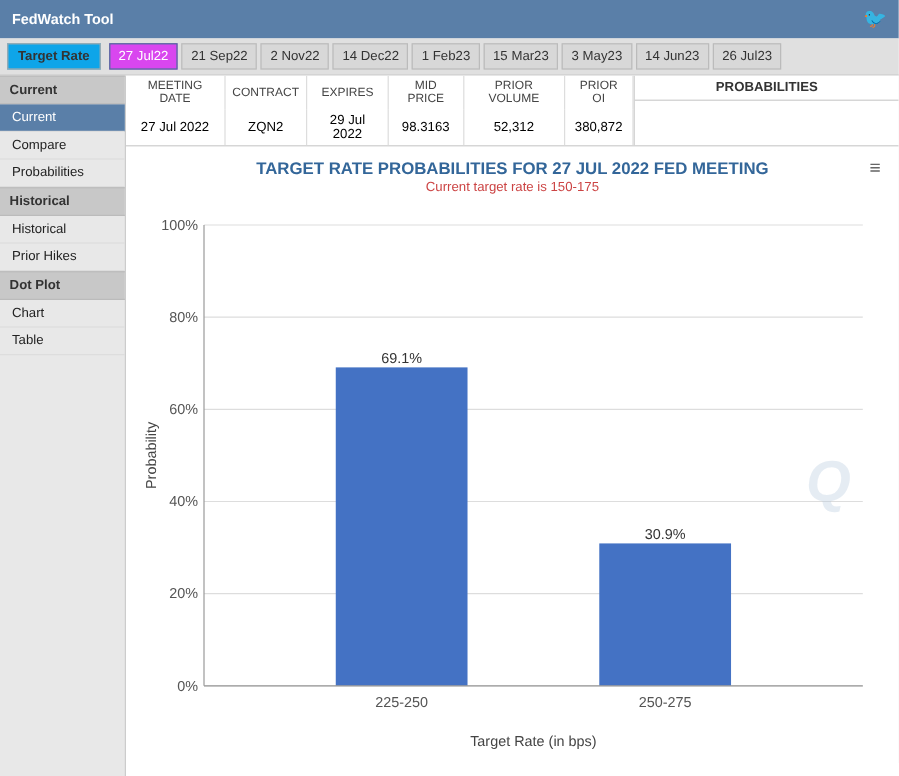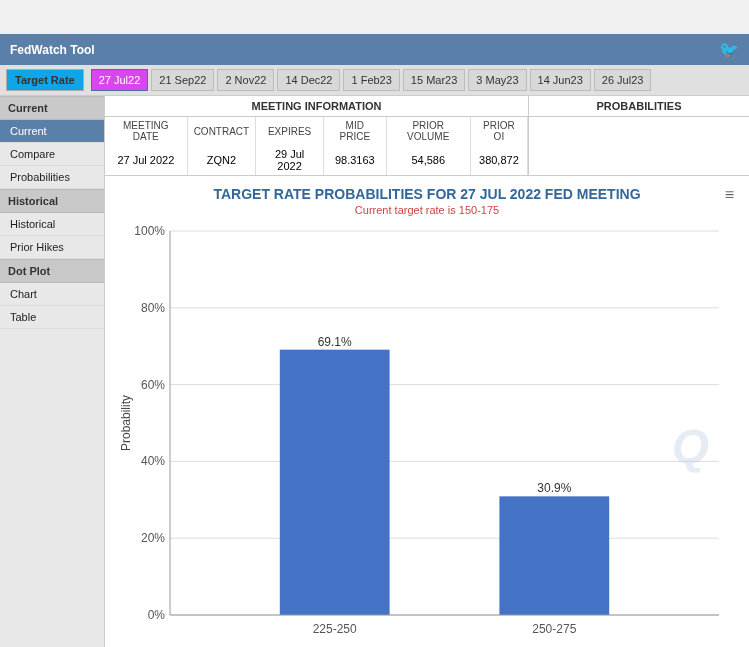--- a/index.html
+++ b/index.html
@@ -8,21 +8,20 @@
     
     #title-bar {
       background: #5a7fa8;
       color: white;
       padding: 6px 10px;
       display: flex;
       justify-content: space-between;
       align-items: center;
       font-size: 13px;
       font-weight: bold;
-      margin-top: 34px;
     }
 
     
     #tab-row {
       background: #e0e0e0;
       display: flex;
       align-items: center;
       padding: 4px 6px;
       gap: 3px;
       border-bottom: 1px solid #ccc;
@@ -246,39 +245,38 @@
         <div class="sidebar-item">Chart</div>
         <div class="sidebar-item">Table</div>
       </div>
   </div>
 
   <div id="content-area">
 
     <div id="info-row">
 
       <div id="meeting-info">
-        <div class="info-header">MEETING INFORMATION</div>
         <table class="info-table">
           <thead id="meeting-info-thead">
               <tr>
                 <th>MEETING DATE</th>
                 <th>CONTRACT</th>
                 <th>EXPIRES</th>
                 <th>MID PRICE</th>
                 <th>PRIOR VOLUME</th>
                 <th>PRIOR OI</th>
               </tr>
             </thead>
           <tbody id="meeting-info-tbody">
               <tr>
                 <td>27 Jul 2022</td>
                 <td>ZQN2</td>
                 <td>29 Jul 2022</td>
                 <td>98.3163</td>
-                <td>54,586</td>
+                <td>52,312</td>
                 <td>380,872</td>
               </tr>
             </tbody>
         </table>
       </div>
 
       <div id="probabilities-panel">
         <div class="info-header">PROBABILITIES</div>
       </div>
     </div>

